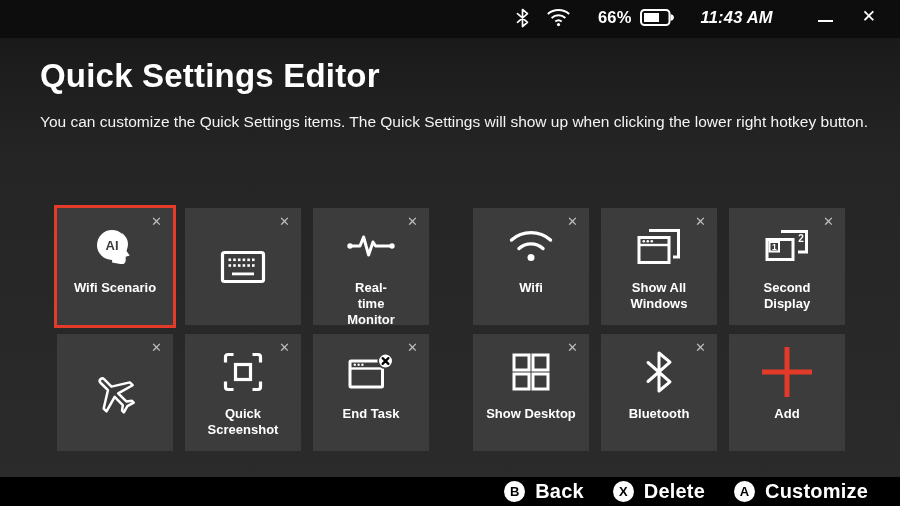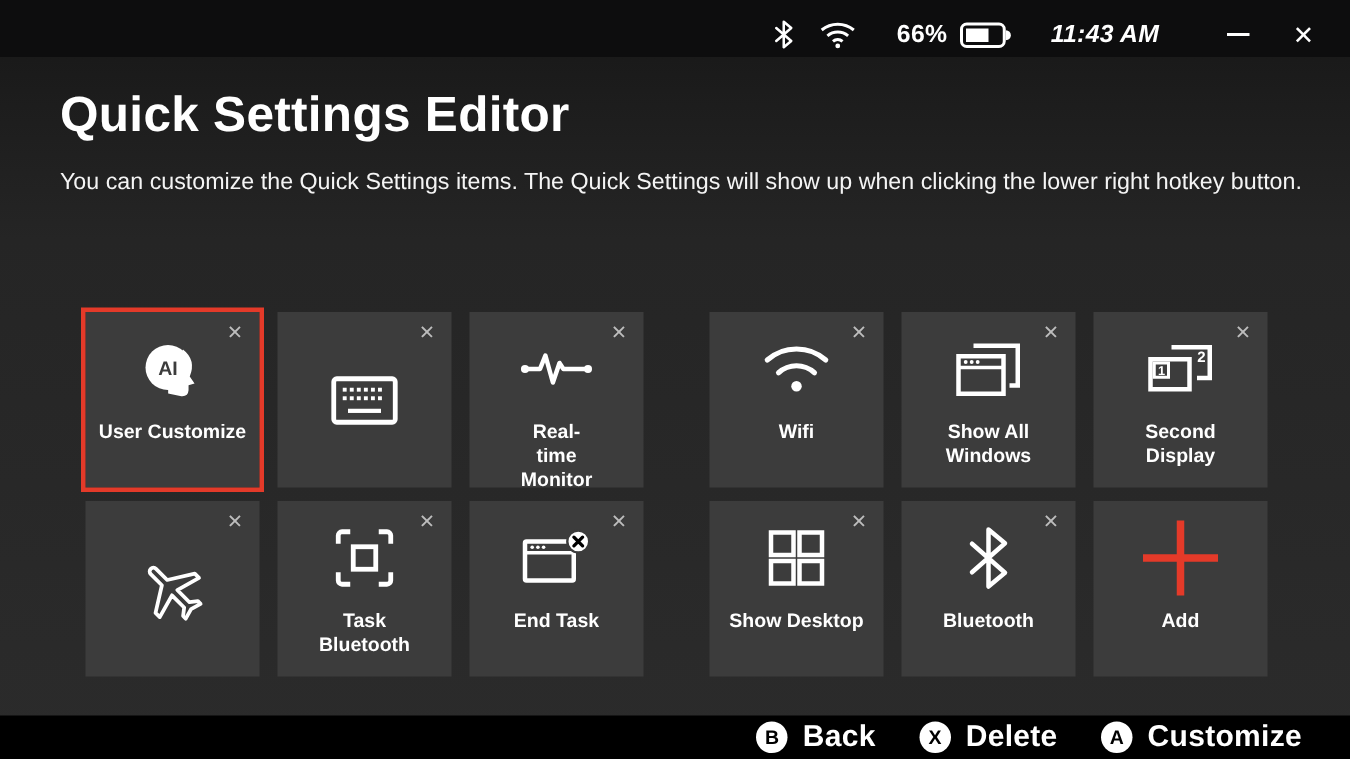--- a/index.html
+++ b/index.html
@@ -5,21 +5,21 @@
   * { margin:0; padding:0; box-sizing:border-box; }
   html,body { background:#000; }
   .stage {
     position:relative; width:900px; height:506px; overflow:hidden;
     font-family:"Liberation Sans","DejaVu Sans",sans-serif; color:#fff;
     background:linear-gradient(180deg,#161616 0px,#1d1d1d 70px,#252525 160px,#2a2a2a 430px,#2b2b2b 506px);
   }
   
   .topbar {
     position:absolute; top:0; left:0; right:0; height:38px; background:#0d0d0e;
-    display:flex; align-items:center; justify-content:flex-end; padding:8px 24px 0 0;
+    display:flex; align-items:flex-start; justify-content:flex-end; padding:8px 24px 0 0;
   }
   .topbar svg { display:block; }
   .tb-bt { margin-right:17px; }
   .tb-wifi { margin-right:27px; }
   .tb-pct { font-size:16.5px; font-weight:700; letter-spacing:.2px; margin-right:8px; }
   .tb-batt { margin-right:26px; }
   .tb-time { font-size:16.5px; font-weight:700; letter-spacing:.2px; margin-right:45px;font-style:italic; }
   .tb-min { width:16px; height:26px; display:flex; align-items:center; justify-content:center; margin-right:28px; cursor:default; }
   .tb-min i { display:block; width:15px; height:2px; background:#fff; }
   .tb-close { font-size:17px; line-height:1; font-weight:400; cursor:default; }
@@ -95,21 +95,21 @@
 
     <div class="tile sel">
       <span class="tclose">✕</span>
       <div class="icon-box">
         <svg width="44" height="44" viewBox="0 0 44 44">
             <circle cx="19" cy="21" r="15" fill="#fff"></circle>
             <path d="M29 9q9 7 4.5 18l3.2 4.6-4 1.2v3.4q-.3 4.6-5.6 3.8l-8-1.6v-8z" fill="#fff"></path>
             <text x="19" y="26" font-size="13" font-weight="bold" fill="#3c3c3c" text-anchor="middle" font-family="Liberation Sans, DejaVu Sans, sans-serif">AI</text>
           </svg>
       </div>
-      <div class="tile-label">User Customize</div>
+      <div class="tile-label">Wifi Scenario</div>
     </div>
 
     <div class="tile">
       <span class="tclose">✕</span>
       <div class="icon-box">
         <svg width="46" height="40" viewBox="0 0 46 40">
             <rect x="2.5" y="5.5" width="41" height="29" rx="2" fill="none" stroke="#fff" stroke-width="3.2"></rect>
             <g fill="#fff">
               <rect x="8.5" y="11.5" width="2.6" height="2.6"></rect>
               <rect x="13.2" y="11.5" width="2.6" height="2.6"></rect>
@@ -201,21 +201,21 @@
       <span class="tclose">✕</span>
       <div class="icon-box">
         <svg width="40" height="40" viewBox="0 0 40 40" fill="none" stroke="#fff" stroke-width="3.2">
             <path d="M2.5 10.5V5A2.5 2.5 0 0 1 5 2.5h5.5"></path>
             <path d="M29.5 2.5H35A2.5 2.5 0 0 1 37.5 5v5.5"></path>
             <path d="M37.5 29.5V35a2.5 2.5 0 0 1-2.5 2.5h-5.5"></path>
             <path d="M10.5 37.5H5A2.5 2.5 0 0 1 2.5 35v-5.5"></path>
             <rect x="12.5" y="12.5" width="15" height="15"></rect>
           </svg>
       </div>
-      <div class="tile-label two">Task Bluetooth</div>
+      <div class="tile-label two">Quick Screenshot</div>
     </div>
 
     <div class="tile">
       <span class="tclose">✕</span>
       <div class="icon-box">
         <svg width="46" height="38" viewBox="0 0 46 38">
             <rect x="2" y="8" width="32.5" height="26" rx="1" fill="none" stroke="#fff" stroke-width="3"></rect>
             <path d="M3 15.5h30.5" stroke="#fff" stroke-width="2.4"></path>
             <g fill="#fff">
               <circle cx="6.8" cy="11.8" r="1.2"></circle>

